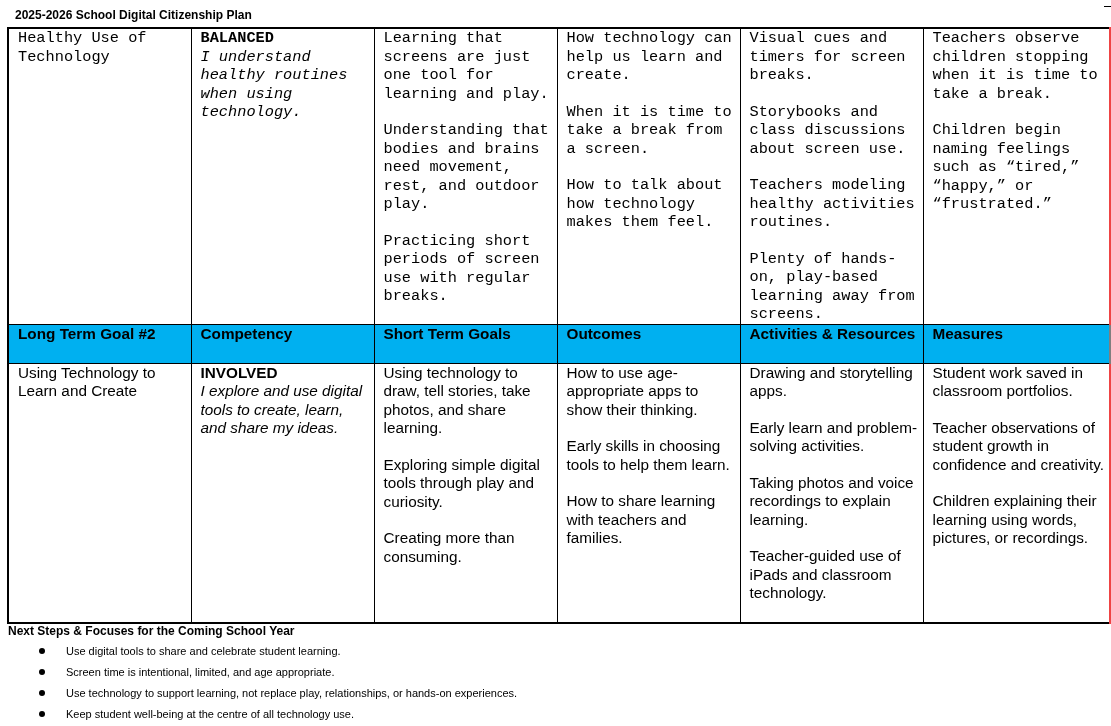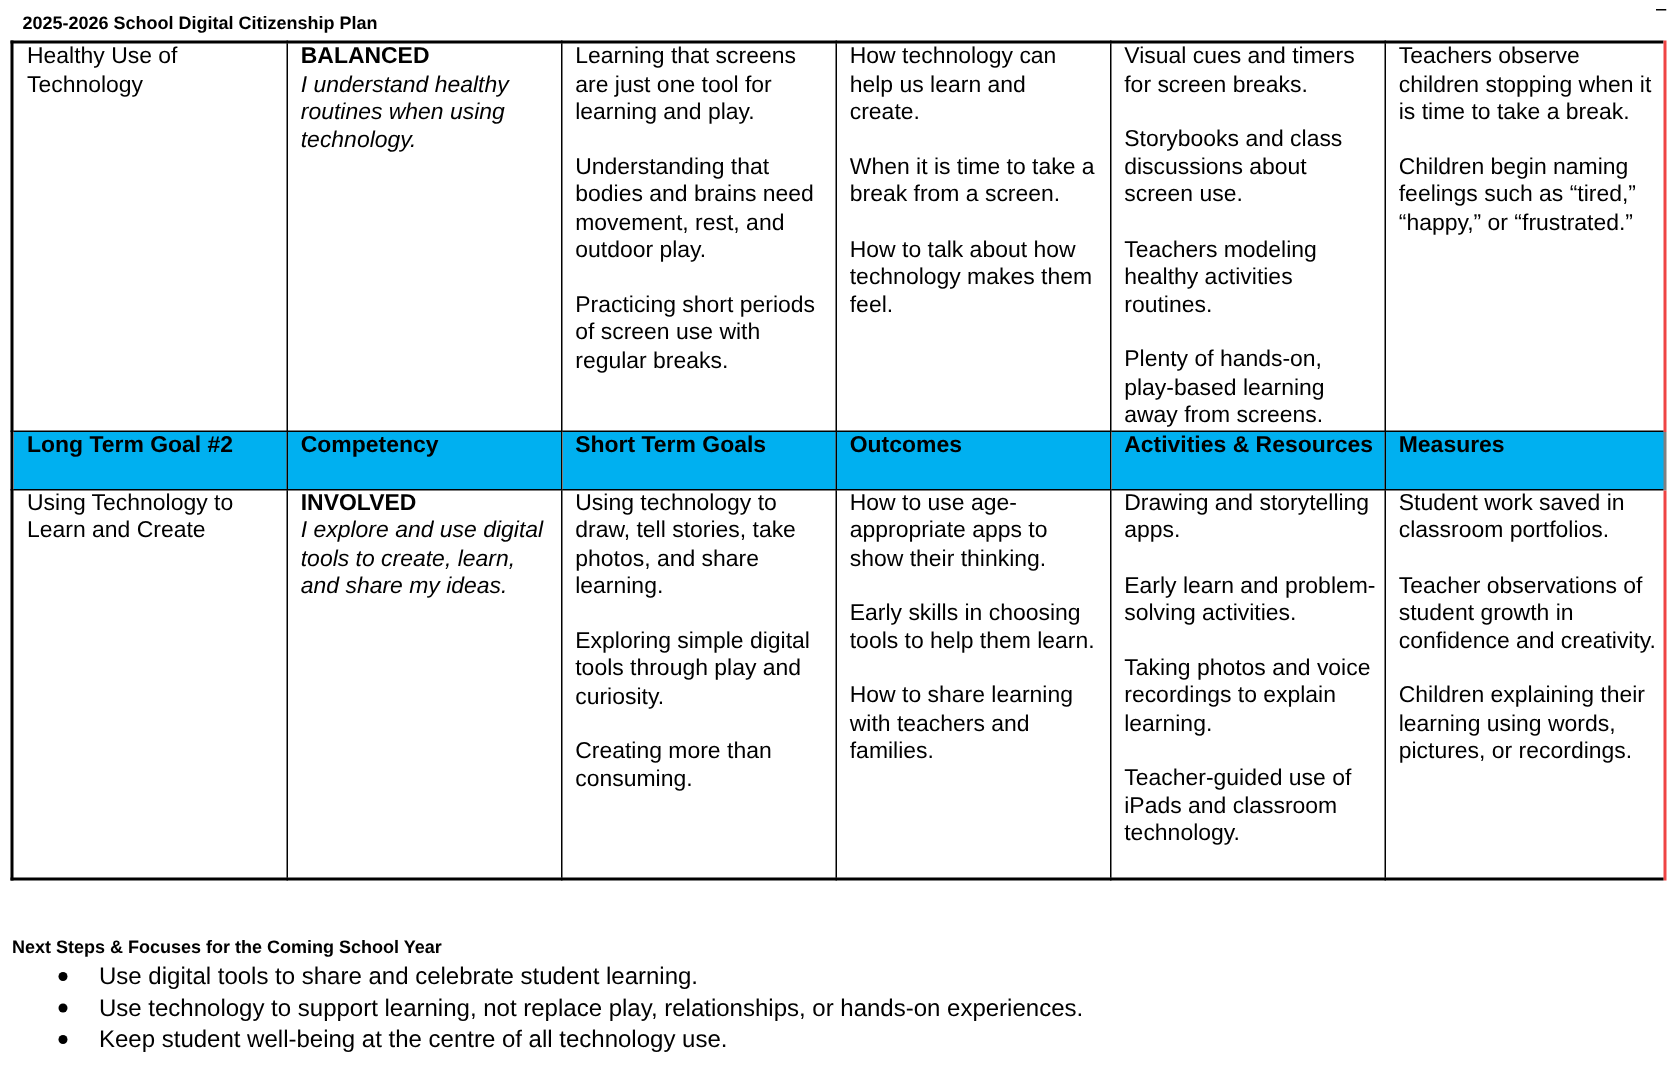--- a/index.html
+++ b/index.html
@@ -51,21 +51,21 @@
     }
     .plan-table tr.head td {
       background: #00b0f0;
       font-weight: bold;
       height: 38px;
       padding-top: 0px;
     }
     .plan-table tr.head td:last-child {
       border-right: 4px solid #7f7f7f;
     }
-    .plan-table tr.body1 td { height: 256px; }
+    .plan-table tr.body1 td { height: 256px; font-family: Liberation Mono, monospace; }
     .plan-table tr.body2 td { height: 258px; }
     .plan-table tr.body td:last-child {
       border-right: 4px solid #ef4444;
     }
     .cell-para {
       margin: 0 0 18px 0;
     }
     .cell-para:last-child { margin-bottom: 0; }
     .comp-name {
       font-weight: bold;
@@ -89,21 +89,21 @@
       white-space: nowrap;
     }
     .next-steps ul {
       margin: 0;
       padding: 0;
       list-style: none;
     }
     .next-steps li {
       position: relative;
       padding-left: 58px;
-      font-size: 16px;
+      font-size: 11px;
       line-height: 21px;
       white-space: nowrap;
     }
     .bullet {
       position: absolute;
       left: 31px;
       top: 7px;
       width: 6px;
       height: 6px;
       border-radius: 50%;
@@ -197,16 +197,17 @@
         <p class="cell-para">Children explaining their learning using words, pictures, or recordings.</p>
       </td>
     </tr>
   </tbody>
 </table>
 
 <div class="next-steps">
   <h2>Next Steps &amp; Focuses for the Coming School Year</h2>
   <ul>
     <li><span class="bullet"></span><span>Use digital tools to share and celebrate student learning.</span></li>
+    <li><span class="bullet"></span><span>Screen time is intentional, limited, and age appropriate.</span></li>
     <li><span class="bullet"></span><span>Use technology to support learning, not replace play, relationships, or hands-on experiences.</span></li>
     <li><span class="bullet"></span><span>Keep student well-being at the centre of all technology use.</span></li>
   </ul>
 </div>
 
 </body></html>

